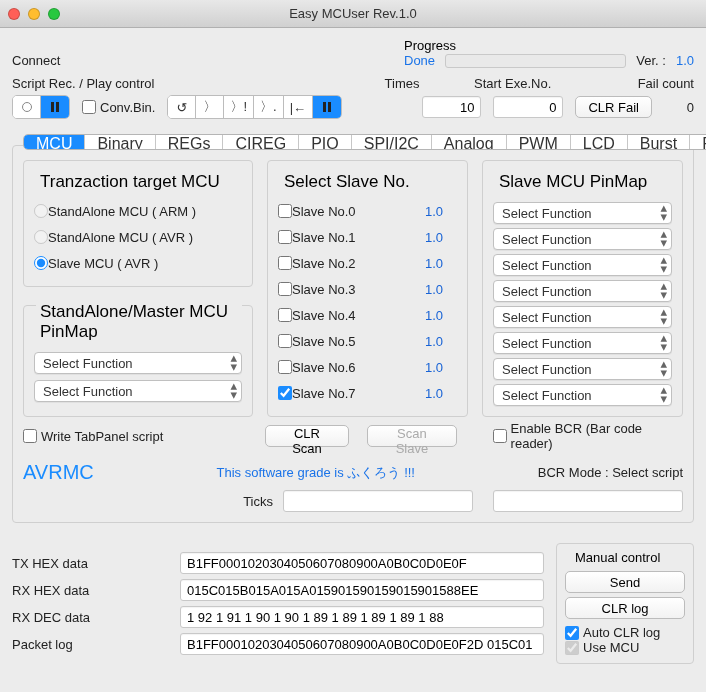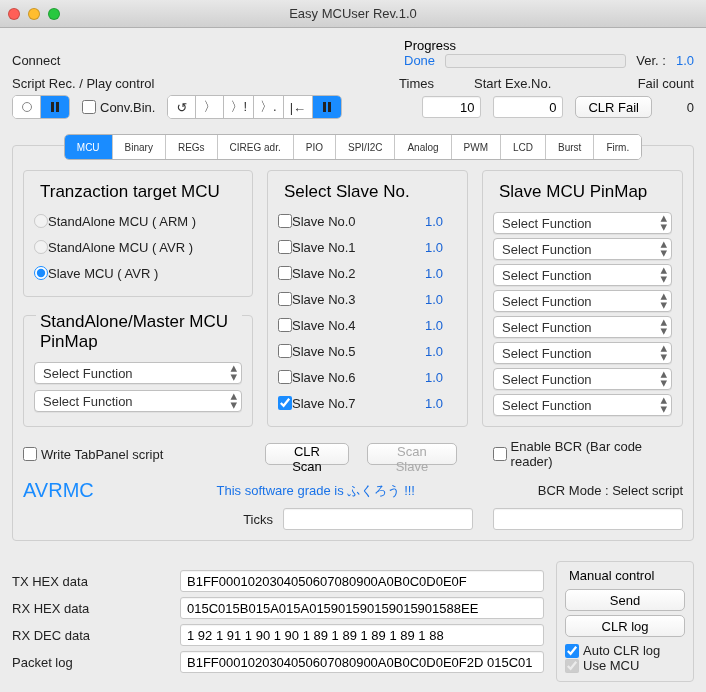--- a/index.html
+++ b/index.html
@@ -32,21 +32,21 @@
 .seg button:last-child{border-right:none;}
 .seg button.active{ background:#1a8cff; color:#fff; border-color:#1a8cff; }
 .small-btn { border:1px solid #bcbcbc; background:linear-gradient(#fff,#f2f2f2); border-radius:5px; height:22px; padding:0 12px; font-size:13px; cursor:pointer;}
 .small-btn:disabled{ color:#aaa; }
 
 .num-input, .text-input { height:22px; border:1px solid #c8c8c8; border-radius:3px; padding:0 6px; background:#fff; box-shadow: inset 0 1px 1px rgba(0,0,0,.05);}
 .num-input{ text-align:right; width:59px; }
 
 .tabs-outer { border:1px solid #cfcfcf; border-radius:4px; padding:10px; margin-top:10px; position:relative; background:#ececec;}
 .tabbar { display:flex; border:1px solid #b5b5b5; border-radius:5px; overflow:hidden; background:#fff; margin:-22px auto 10px; width:fit-content; position:relative; z-index:2;}
-.tabbar button{ border:none; border-right:1px solid #c7c7c7; background:#fff; height:24px; padding:0 12px; font-size:10px; cursor:pointer; color:#333;}
+.tabbar button{ border:none; border-right:1px solid #c7c7c7; background:#fff; height:14px; padding:0 12px; font-size:16px; cursor:pointer; color:#333;}
 .tabbar button:last-child{border-right:none;}
 .tabbar button.active{ background:#1a8cff; color:#fff; font-weight:500;}
 
 .cols { display:flex; gap:14px; }
 .panel { border:1px solid #cfcfcf; border-radius:4px; padding:8px 10px 10px; flex:1; background:#ececec;}
 .panel-title{ margin:-18px 0 6px 2px; background:#ececec; display:inline-block; padding:0 4px; font-size:17px;}
 
 .radio-row, .check-row { display:flex; align-items:center; height:26px; }
 .radio-row.disabled{ color:#9a9a9a; }
 
@@ -59,21 +59,21 @@
 .big-mcu{ color:#1a8cff; font-size:20px; font-weight:500; }
 
 .data-grid{ margin-top:10px; }
 .data-row{ display:flex; align-items:center; gap:18px; margin:5px 0;}
 .data-row .lbl{ width:150px; }
 .data-row .val{ flex:1; }
 .data-row .val input{ width:100%; height:22px; border:1px solid #c8c8c8; border-radius:3px; padding:0 6px; background:#fff; box-shadow: inset 0 1px 1px rgba(0,0,0,.05);}
 .hl { background:#b3d7ff; }
 
 .manual-box{ border:1px solid #cfcfcf; border-radius:4px; padding:6px 8px 8px; width:138px;}
-.manual-title{ margin:-16px 0 4px 0; background:#ececec; display:inline-block; padding:0 4px;}
+.manual-title{ margin:-16px 0 4px 6px; background:#ececec; display:inline-block; padding:0 4px;}
 .manual-box .small-btn{ width:100%; margin:2px 0; }
 
 .green{ color:#1fa31f; }
 .disabled-text{ color:#9a9a9a; }
 .rec-dot{ width:10px;height:10px;border:1px solid #888;border-radius:50%;display:inline-block;}
 .pause-glyph{ display:inline-flex; gap:2px;}
 .pause-glyph span{width:3px;height:10px;background:currentColor;}
 </style>
 </head>
 <body>
@@ -102,21 +102,21 @@
         <span>Ver. :</span>
         <span class="link">1.0</span>
       </div>
     </div>
   </div>
 
   <div style="margin-top:8px;">
     <div class="row" style="gap:40px;">
       <span>Script Rec. / Play control</span>
       <div style="flex:1"></div>
-      <span style="width:64px;text-align:right">Times</span>
+      <span style="width:64px;text-align:center">Times</span>
       <span style="width:90px">Start Exe.No.</span>
       <span style="width:90px;text-align:right">Fail count</span>
     </div>
     <div class="row" style="margin-top:4px; gap:12px;">
       <div class="seg">
         <button>
             <span class="rec-dot"></span>
           </button>
         <button class="active">
             <span class="pause-glyph">
@@ -278,21 +278,21 @@
                 <div>▾</div>
               </div></span>
             <span class="select-wrap updown"><select class="select func-select"><option>Select Function</option></select><div class="updown-caret">
                 <div>▴</div>
                 <div>▾</div>
               </div></span>
           </div>
       </div>
     </div>
 
-    <div class="row" style="margin-top:12px; gap:18px; align-items:center;">
+    <div class="row" style="margin-top:4px; gap:18px; align-items:center;">
       <div class="row" style="gap:4px; width:230px;">
         <input type="checkbox" style="">
         <span>Write TabPanel script</span>
       </div>
       <button class="small-btn">CLR Scan</button>
       <button class="small-btn" disabled="">Scan Slave</button>
       <div style="flex:1"></div>
       <div class="row" style="gap:4px;">
         <input type="checkbox" style="">
         <span>Enable BCR (Bar code reader)</span>

